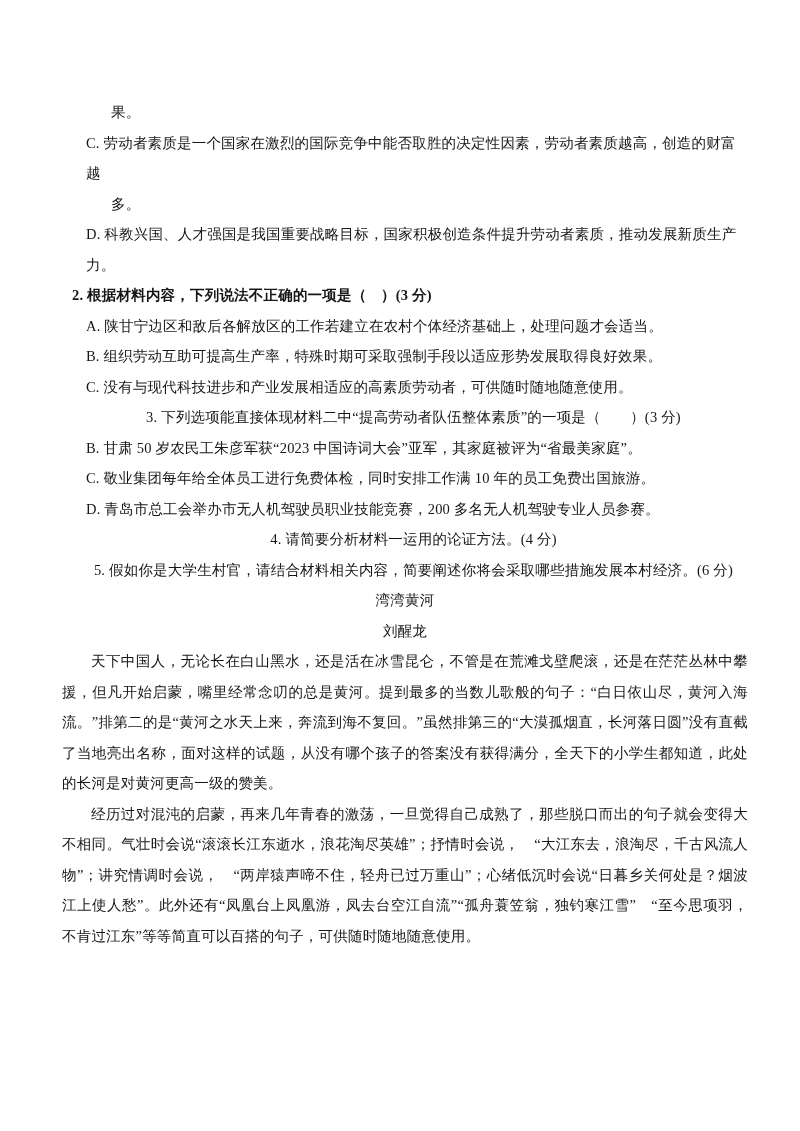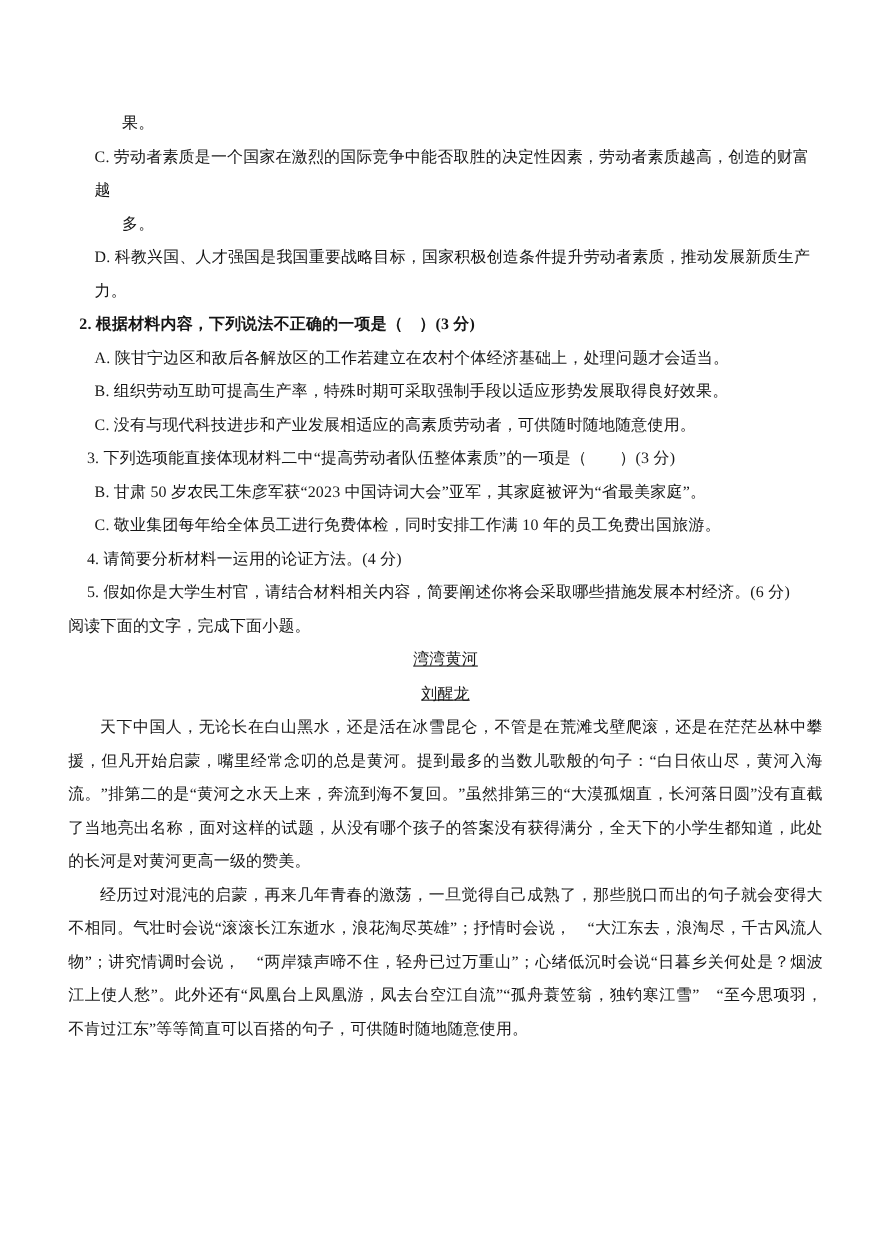--- a/index.html
+++ b/index.html
@@ -16,26 +16,26 @@
     height: 1131px;
     padding: 97px 52px 0 62px;
     background: #ffffff;
   }
   .ln {
     font-size: 14.5px;
     line-height: 30.5px;
     letter-spacing: 0.2px;
   }
   .q    { padding-left: 10px; font-weight: bold; }   
-  .q3   { padding-left: 17px; }   
+  .q3   { padding-left: 17px; text-align: center; }   
   .opt  { padding-left: 24px; }   
   .cont { padding-left: 49px; }   
   .heading { font-weight: bold; }
   .plain { }
-  .center { text-align: center; text-decoration: underline; }
+  .center { text-align: center; }
   .para {
     text-align: justify;
     text-indent: 2em;
   }
 </style>
 </head>
 <body>
 
 <main class="page">
   <section>
@@ -43,21 +43,21 @@
       <div class="ln opt">C. 劳动者素质是一个国家在激烈的国际竞争中能否取胜的决定性因素，劳动者素质越高，创造的财富越</div>
       <div class="ln cont">多。</div>
       <div class="ln opt">D. 科教兴国、人才强国是我国重要战略目标，国家积极创造条件提升劳动者素质，推动发展新质生产力。</div>
       <div class="ln q">2. 根据材料内容，下列说法不正确的一项是（　）(3 分)</div>
       <div class="ln opt">A. 陕甘宁边区和敌后各解放区的工作若建立在农村个体经济基础上，处理问题才会适当。</div>
       <div class="ln opt">B. 组织劳动互助可提高生产率，特殊时期可采取强制手段以适应形势发展取得良好效果。</div>
       <div class="ln opt">C. 没有与现代科技进步和产业发展相适应的高素质劳动者，可供随时随地随意使用。</div>
       <div class="ln q3">3. 下列选项能直接体现材料二中“提高劳动者队伍整体素质”的一项是（　　）(3 分)</div>
       <div class="ln opt">B. 甘肃 50 岁农民工朱彦军获“2023 中国诗词大会”亚军，其家庭被评为“省最美家庭”。</div>
       <div class="ln opt">C. 敬业集团每年给全体员工进行免费体检，同时安排工作满 10 年的员工免费出国旅游。</div>
+      <div class="ln opt">D. 青岛市总工会举办市无人机驾驶员职业技能竞赛，200 多名无人机驾驶专业人员参赛。</div>
       <div class="ln q3">4. 请简要分析材料一运用的论证方法。(4 分)</div>
       <div class="ln q3">5. 假如你是大学生村官，请结合材料相关内容，简要阐述你将会采取哪些措施发展本村经济。(6 分)</div>
-      <div class="ln plain">阅读下面的文字，完成下面小题。</div>
       <div class="ln center">湾湾黄河</div>
       <div class="ln center">刘醒龙</div>
       <div class="ln para">天下中国人，无论长在白山黑水，还是活在冰雪昆仑，不管是在荒滩戈壁爬滚，还是在茫茫丛林中攀援，但凡开始启蒙，嘴里经常念叨的总是黄河。提到最多的当数儿歌般的句子：“白日依山尽，黄河入海流。”排第二的是“黄河之水天上来，奔流到海不复回。”虽然排第三的“大漠孤烟直，长河落日圆”没有直截了当地亮出名称，面对这样的试题，从没有哪个孩子的答案没有获得满分，全天下的小学生都知道，此处的长河是对黄河更高一级的赞美。</div>
       <div class="ln para">经历过对混沌的启蒙，再来几年青春的激荡，一旦觉得自己成熟了，那些脱口而出的句子就会变得大不相同。气壮时会说“滚滚长江东逝水，浪花淘尽英雄”；抒情时会说，　“大江东去，浪淘尽，千古风流人物”；讲究情调时会说，　“两岸猿声啼不住，轻舟已过万重山”；心绪低沉时会说“日暮乡关何处是？烟波江上使人愁”。此外还有“凤凰台上凤凰游，凤去台空江自流”“孤舟蓑笠翁，独钓寒江雪”　“至今思项羽，不肯过江东”等等简直可以百搭的句子，可供随时随地随意使用。</div>
     </section>
 </main>
 
 </body></html>

